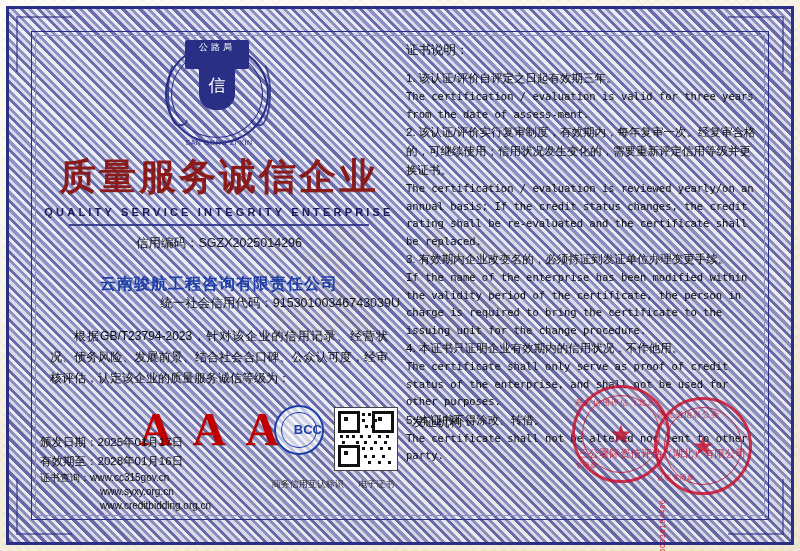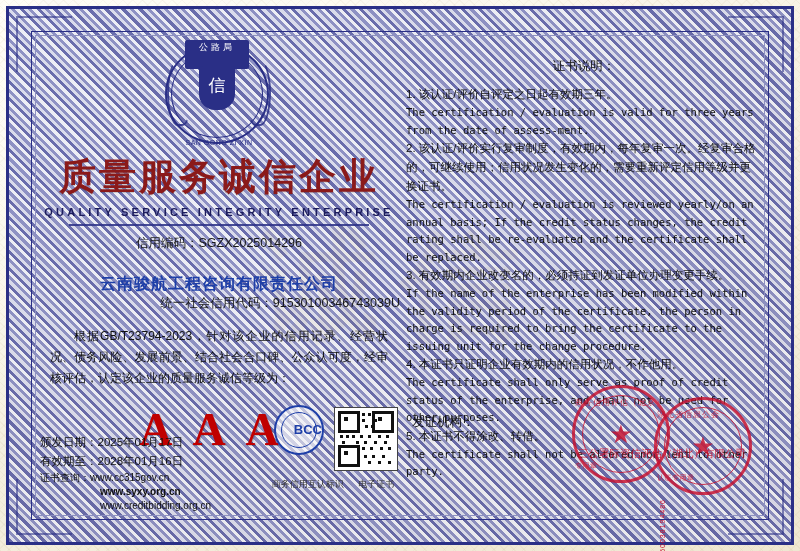--- a/index.html
+++ b/index.html
@@ -141,21 +141,21 @@
   .qr .fp b{position:absolute;left:3px;top:3px;width:4px;height:4px;background:#111;display:block;}
   .bottom-tags{
     position:absolute;left:220px;bottom:22px;width:150px;font-size:9px;color:#333;text-align:center;
   }
   .bottom-tags span{display:inline-block;margin:0 6px;}
 
   
   .right{
     position:absolute;left:368px;top:0;right:0;height:100%;
   }
-  .notes-title{font-size:12.5px;color:#111;margin-top:20px;text-align:center;}
+  .notes-title{font-size:12.5px;color:#111;margin-top:4px;}
   .notes{margin-top:10px;}
   .notes .cn{font-size:11.5px;color:#111;line-height:19px;}
   .notes .en{
     font-size:10.5px;color:#111;line-height:17.5px;
     font-family:"DejaVu Sans Mono","Liberation Mono",monospace;
   }
   .issuer{
     position:absolute;left:6px;bottom:82px;font-size:12.5px;color:#111;
   }
   .seal{
@@ -284,21 +284,21 @@
         <div>
           <span class="inline-lbl">颁发日期：</span><span>2025年01月17日</span>
         </div>
         <div>
           <span class="inline-lbl">有效期至：</span><span>2028年01月16日</span>
         </div>
         <div class="q">
           <div>
             <span class="inline-lbl">证书查询：</span><span>www.cc315gov.cn</span>
           </div>
-          <div style="padding-left:60px;font-weight:bold;">www.syxy.org.cn</div>
+          <div style="padding-left:60px;">www.syxy.org.cn</div>
           <div style="padding-left:60px;">www.creditbidding.org.cn</div>
         </div>
       </div>
     </div>
 
     <div class="right">
       <div class="notes-title">证书说明：</div>
 
       <div class="notes">
         <div>

